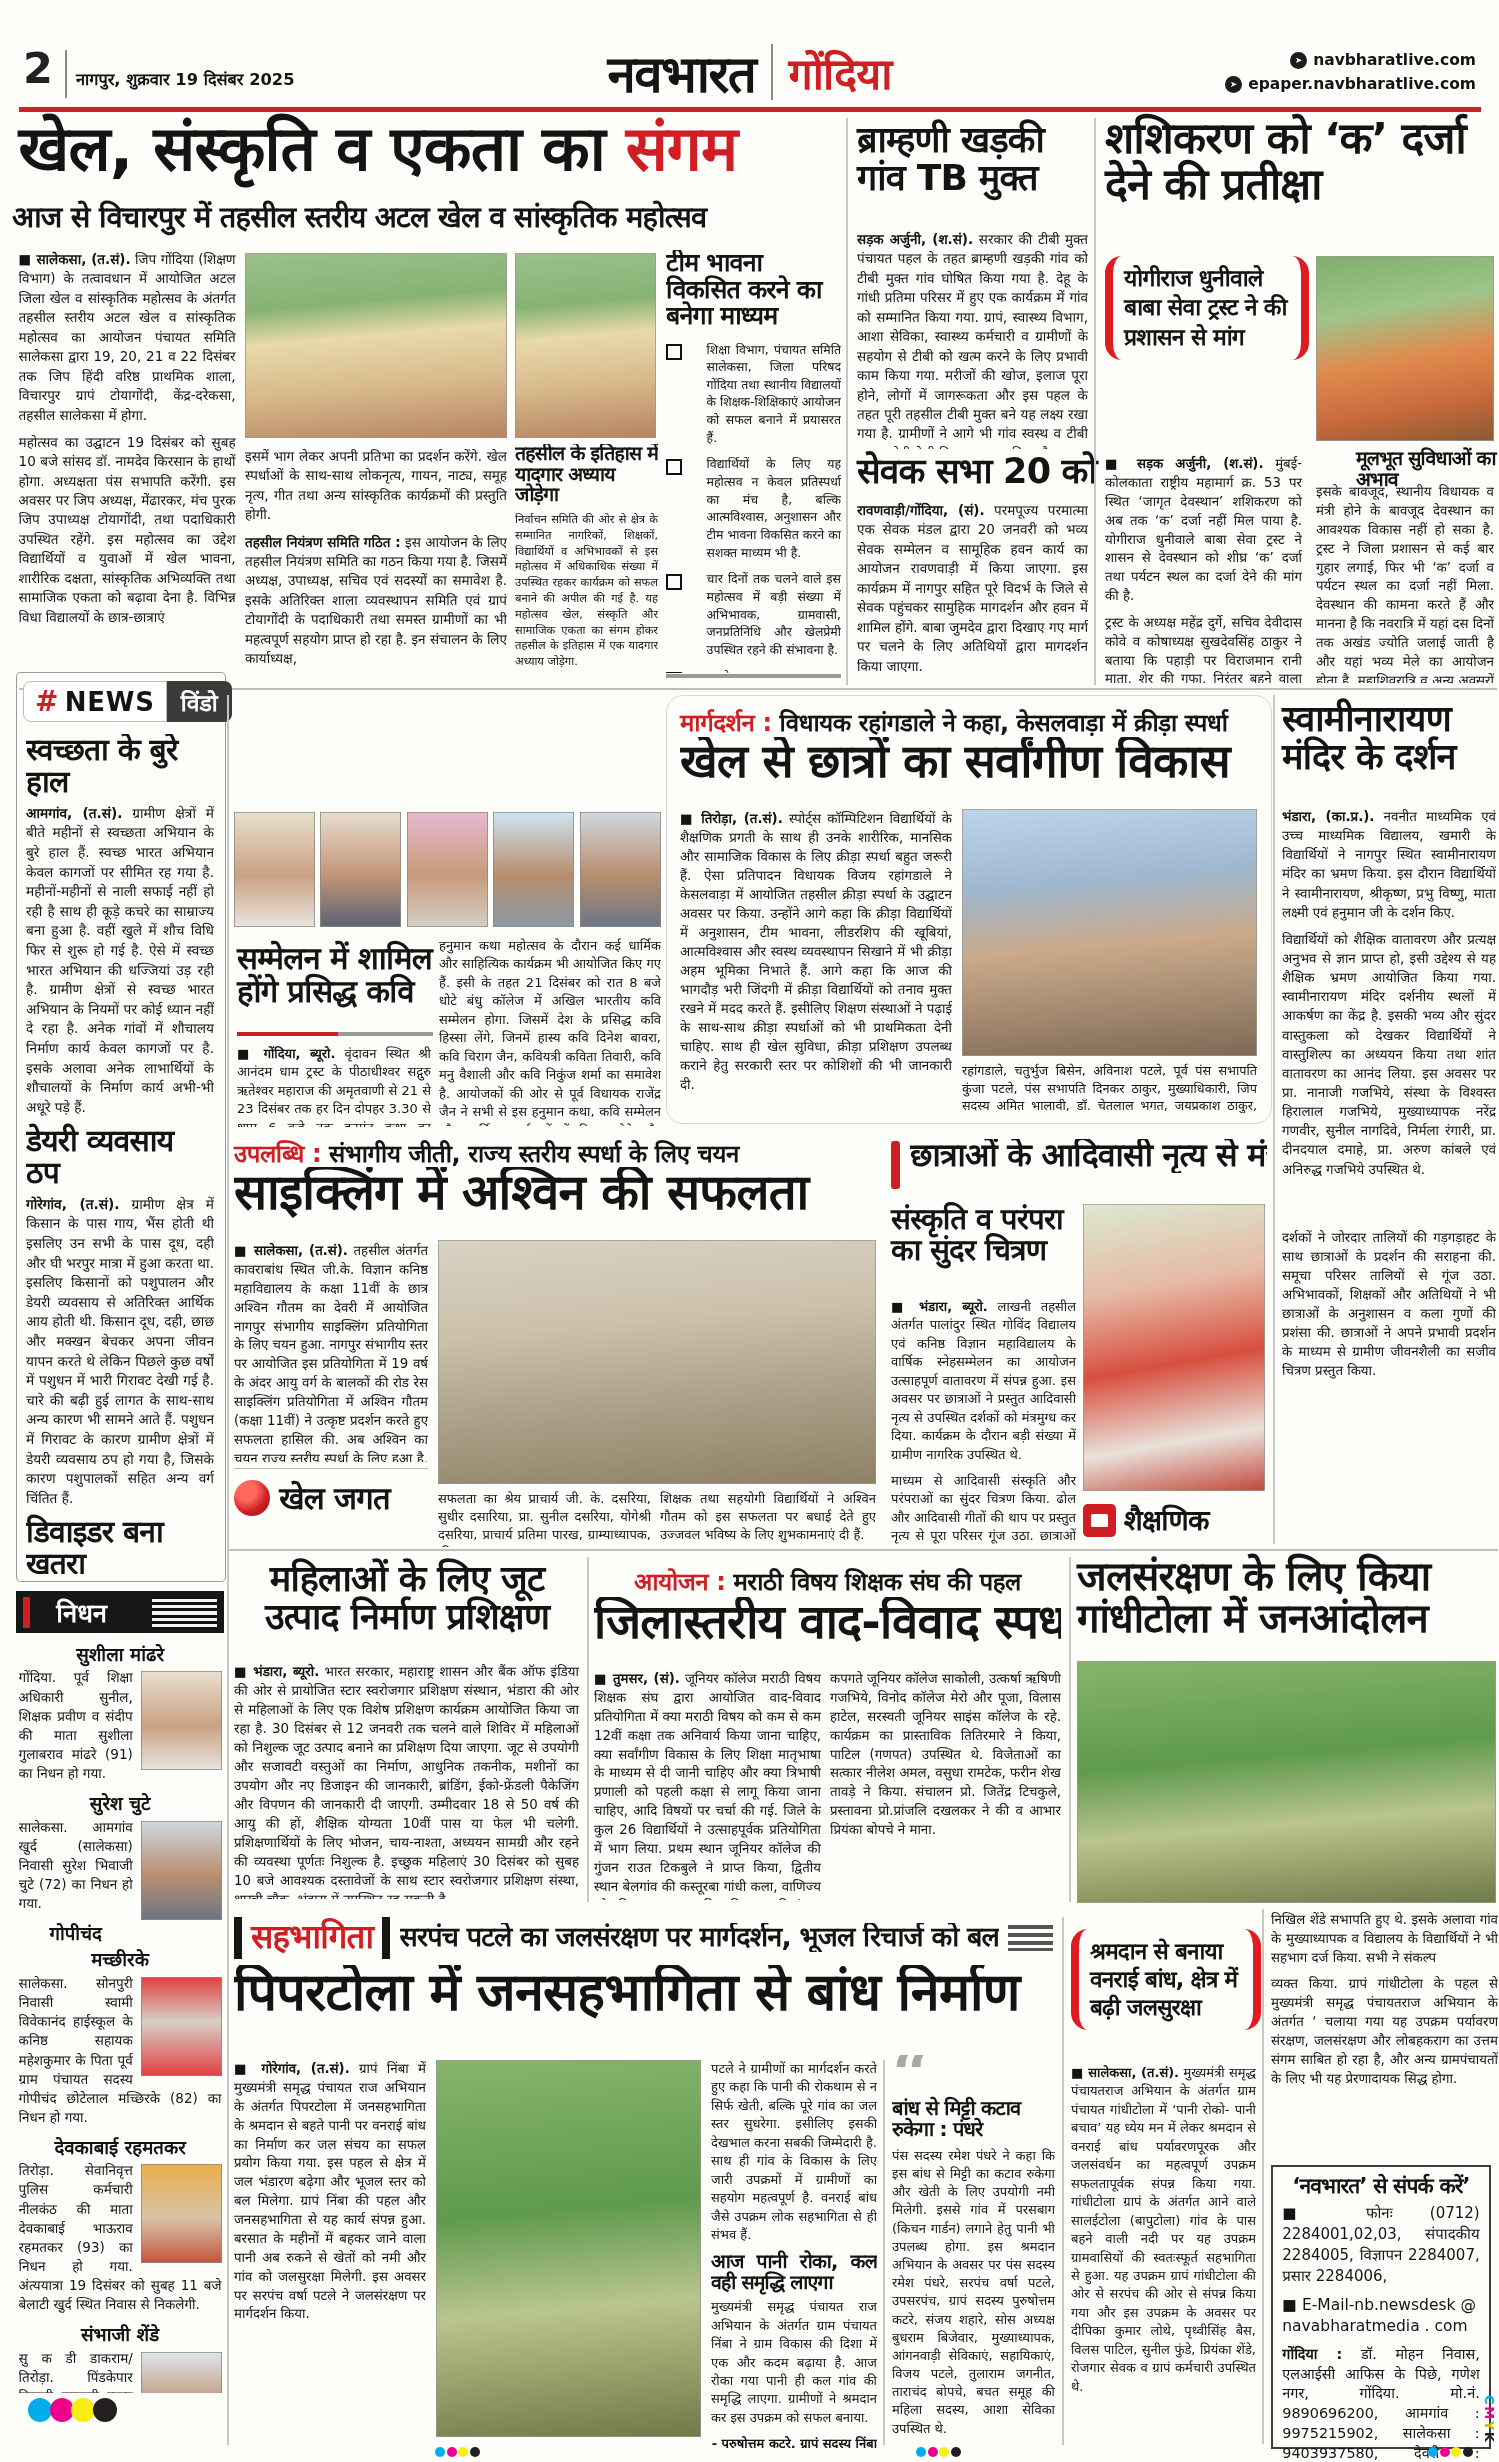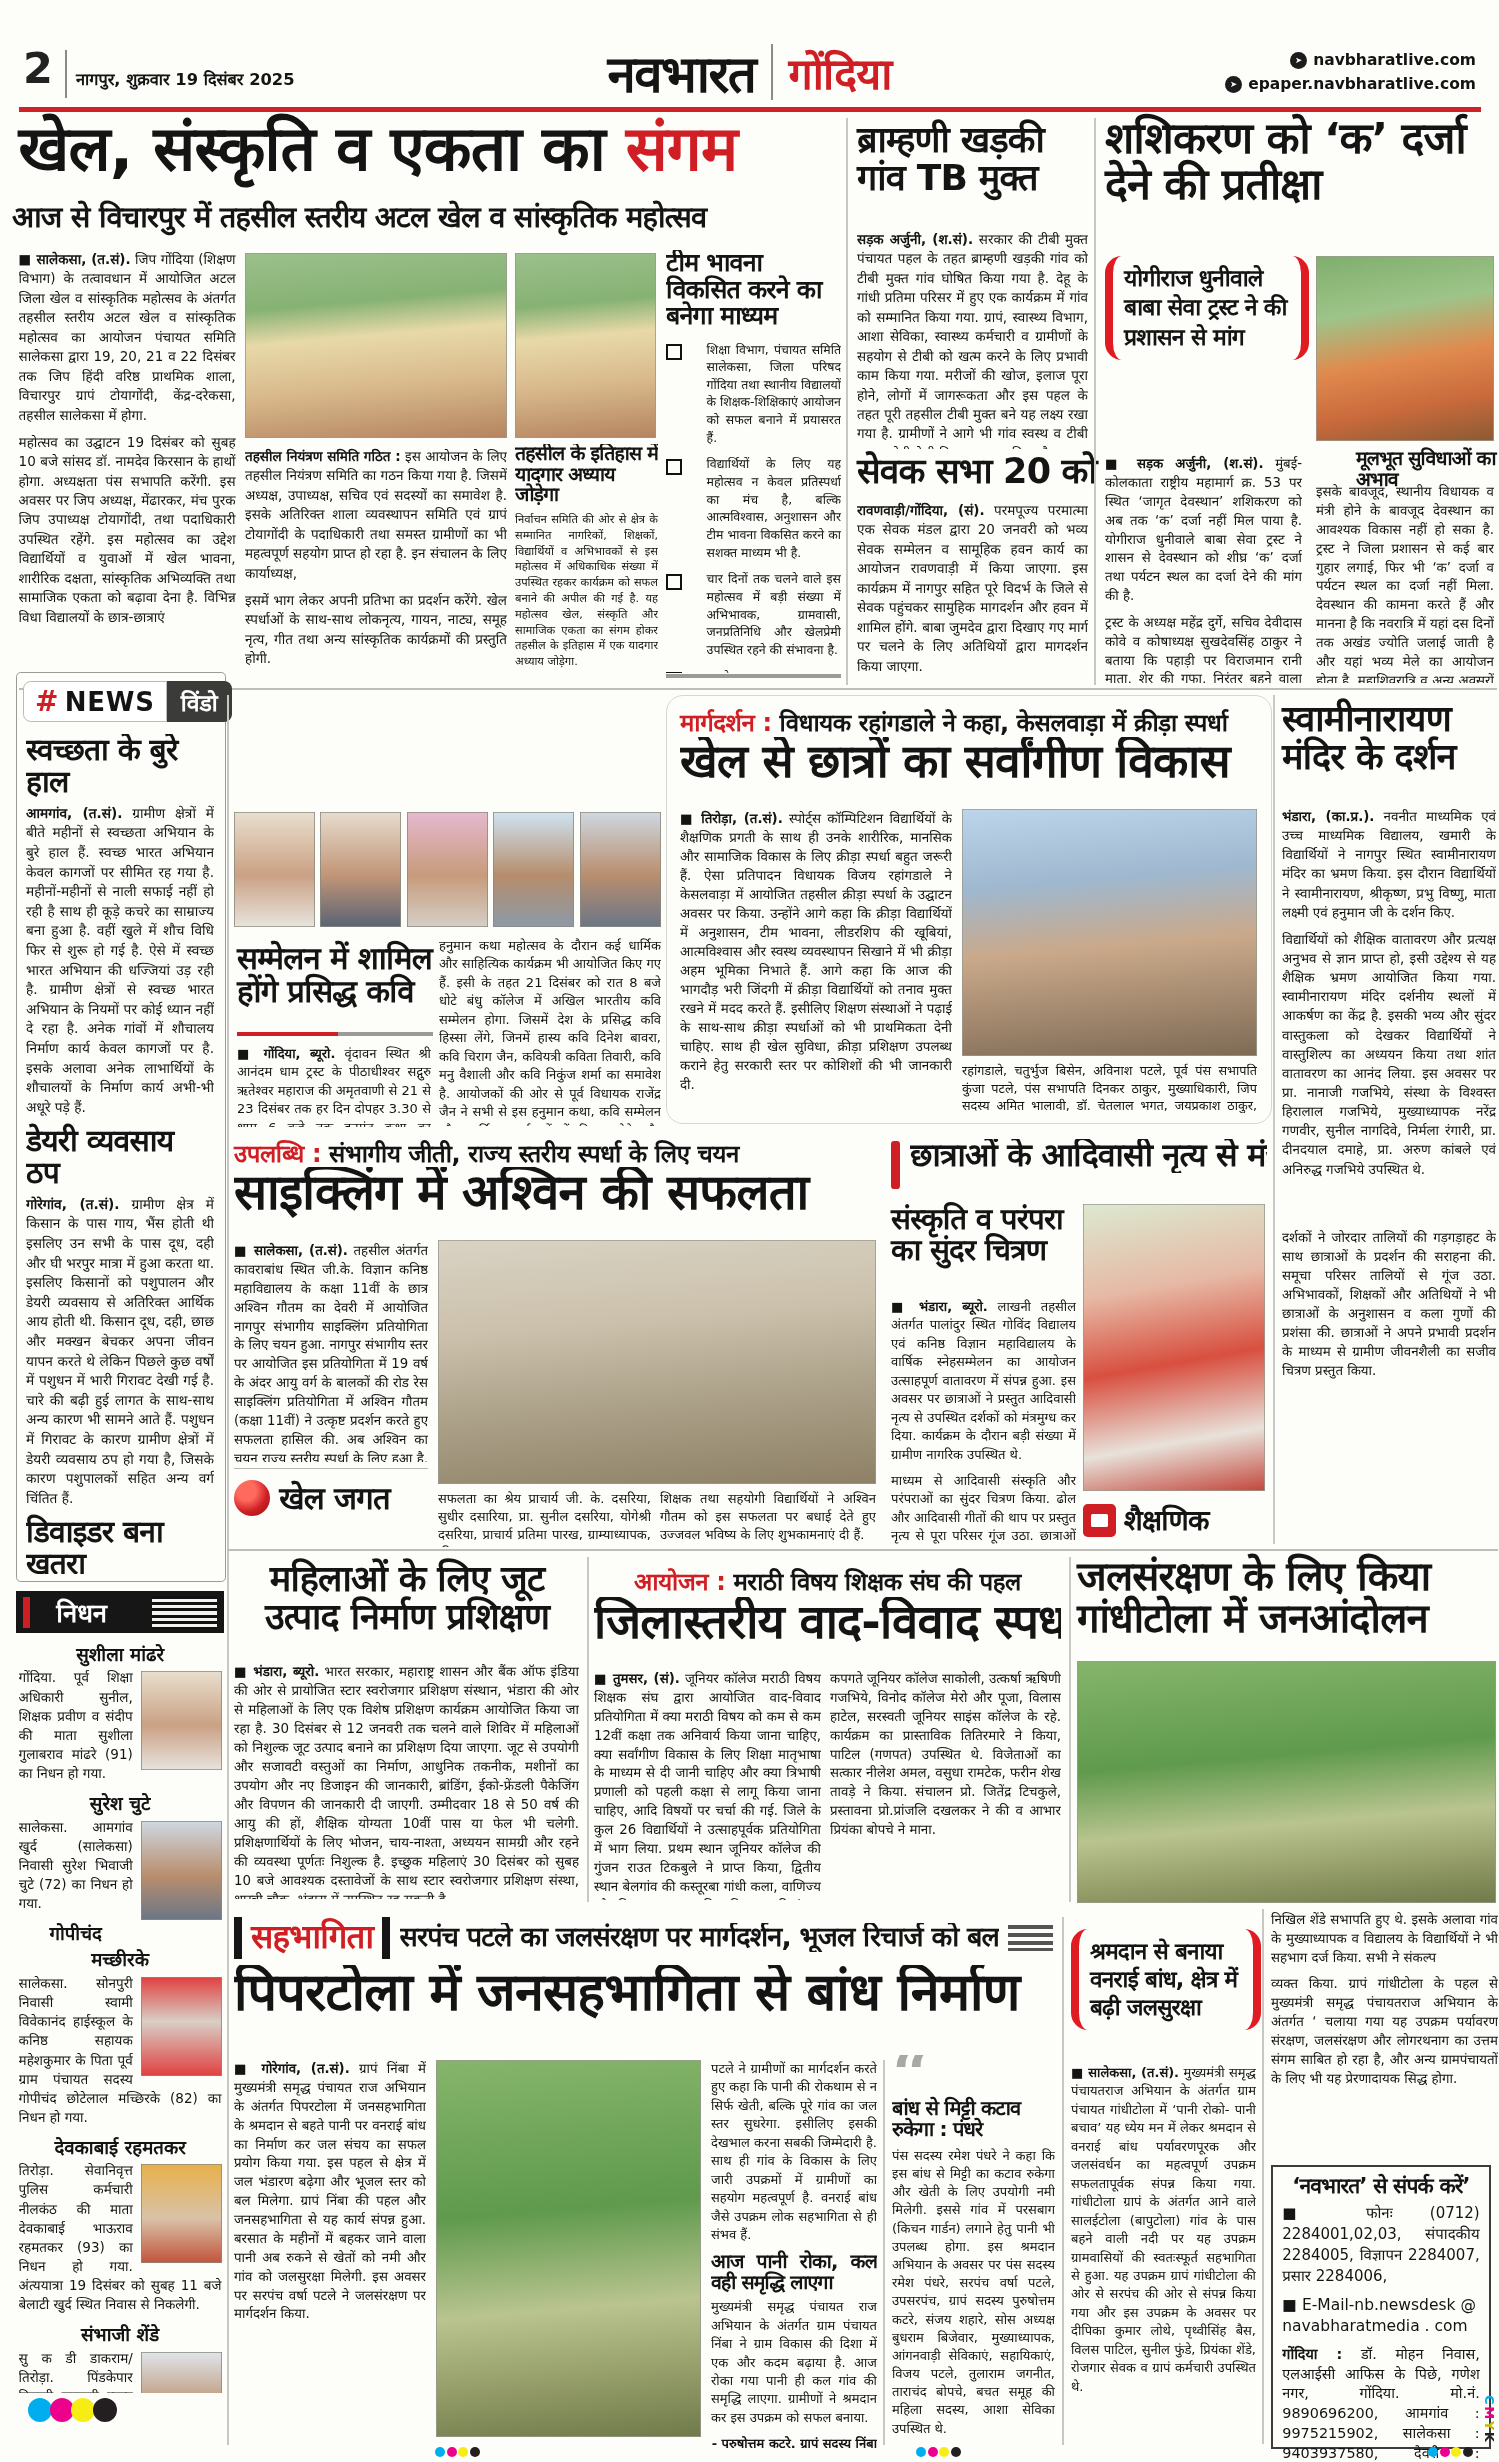--- a/index.html
+++ b/index.html
@@ -73,22 +73,22 @@
   <div class="abs hd" style="left:18.6px;top:116px;width:824px;font-size:62px;"><span>खेल, संस्कृति व एकता का </span><span class="red">संगम</span></div>
   <div class="abs hd" style="left:12px;top:202px;width:824px;font-size:29px;">आज से विचारपुर में तहसील स्तरीय अटल खेल व सांस्कृतिक महोत्सव</div>
 
   <div class="abs j body-t clip" style="left:18.6px;top:250px;width:217px;height:421px;">
     <p><span class="b">■ सालेकसा, (त.सं).</span> <span>जिप गोंदिया (शिक्षण विभाग) के तत्वावधान में आयोजित अटल जिला खेल व सांस्कृतिक महोत्सव के अंतर्गत तहसील स्तरीय अटल खेल व सांस्कृतिक महोत्सव का आयोजन पंचायत समिति सालेकसा द्वारा 19, 20, 21 व 22 दिसंबर तक जिप हिंदी वरिष्ठ प्राथमिक शाला, विचारपुर ग्रापं टोयागोंदी, केंद्र-दरेकसा, तहसील सालेकसा में होगा.</span></p>
     <p>महोत्सव का उद्घाटन 19 दिसंबर को सुबह 10 बजे सांसद डॉ. नामदेव किरसान के हाथों होगा. अध्यक्षता पंस सभापति करेंगी. इस अवसर पर जिप अध्यक्ष, मेंढारकर, मंच पुरक जिप उपाध्यक्ष टोयागोंदी, तथा पदाधिकारी उपस्थित रहेंगे. इस महोत्सव का उद्देश विद्यार्थियों व युवाओं में खेल भावना, शारीरिक दक्षता, सांस्कृतिक अभिव्यक्ति तथा सामाजिक एकता को बढ़ावा देना है. विभिन्न विधा विद्यालयों के छात्र-छात्राएं</p>
   </div>
 
   <div class="abs ph ph-school" style="left:245px;top:253px;width:262px;height:185px;"></div>
   <div class="abs j body-t clip" style="left:245px;top:447px;width:262px;height:222px;">
+    <p>इसमें भाग लेकर अपनी प्रतिभा का प्रदर्शन करेंगे. खेल स्पर्धाओं के साथ-साथ लोकनृत्य, गायन, नाट्य, समूह नृत्य, गीत तथा अन्य सांस्कृतिक कार्यक्रमों की प्रस्तुति होगी.</p>
     <p><span class="b">तहसील नियंत्रण समिति गठित :</span> <span>इस आयोजन के लिए तहसील नियंत्रण समिति का गठन किया गया है. जिसमें अध्यक्ष, उपाध्यक्ष, सचिव एवं सदस्यों का समावेश है. इसके अतिरिक्त शाला व्यवस्थापन समिति एवं ग्रापं टोयागोंदी के पदाधिकारी तथा समस्त ग्रामीणों का भी महत्वपूर्ण सहयोग प्राप्त हो रहा है. इन संचालन के लिए कार्याध्यक्ष,</span></p>
-    <p>इसमें भाग लेकर अपनी प्रतिभा का प्रदर्शन करेंगे. खेल स्पर्धाओं के साथ-साथ लोकनृत्य, गायन, नाट्य, समूह नृत्य, गीत तथा अन्य सांस्कृतिक कार्यक्रमों की प्रस्तुति होगी.</p>
   </div>
 
   <div class="abs ph ph-school" style="left:515px;top:253px;width:141px;height:185px;"></div>
   <div class="abs clip" style="left:515px;top:444px;width:143px;height:227px;">
     <div class="hd" style="font-size:19.4px;margin-bottom:6.2px;">तहसील के इतिहास में यादगार अध्याय जोड़ेगा</div>
     <div class="j" style="font-size:11.3px;line-height:1.4;">निर्वाचन समिति की ओर से क्षेत्र के सम्मानित नागरिकों, शिक्षकों, विद्यार्थियों व अभिभावकों से इस महोत्सव में अधिकाधिक संख्या में उपस्थित रहकर कार्यक्रम को सफल बनाने की अपील की गई है. यह महोत्सव खेल, संस्कृति और सामाजिक एकता का संगम होकर तहसील के इतिहास में एक यादगार अध्याय जोड़ेगा.</div>
 
   </div>
 
   <div class="abs clip" style="left:666px;top:250px;width:175px;height:423px;">
@@ -322,21 +322,21 @@
 
   <div class="abs brk hd" style="left:1071px;top:1929px;width:152px;font-size:22.5px;line-height:1.26;">श्रमदान से बनाया वनराई बांध, क्षेत्र में बढ़ी जलसुरक्षा</div>
   <div class="abs j clip" style="left:1071px;top:2064px;width:185px;height:383px;font-size:13px;line-height:1.42;">
     <p><span class="b">■ सालेकसा, (त.सं).</span> <span>मुख्यमंत्री समृद्ध पंचायतराज अभियान के अंतर्गत ग्राम पंचायत गांधीटोला में ‘पानी रोको- पानी बचाव’ यह ध्येय मन में लेकर श्रमदान से वनराई बांध पर्यावरणपूरक और जलसंवर्धन का महत्वपूर्ण उपक्रम सफलतापूर्वक संपन्न किया गया. गांधीटोला ग्रापं के अंतर्गत आने वाले सालईटोला (बापुटोला) गांव के पास बहने वाली नदी पर यह उपक्रम ग्रामवासियों की स्वतःस्फूर्त सहभागिता से हुआ. यह उपक्रम ग्रापं गांधीटोला की ओर से सरपंच की ओर से संपन्न किया गया और इस उपक्रम के अवसर पर दीपिका कुमार लोथे, पृथ्वीसिंह बैस, विलस पाटिल, सुनील फुंडे, प्रियंका शेंडे, रोजगार सेवक व ग्रापं कर्मचारी उपस्थित थे.</span></p>
   </div>
 
   <div class="abs vline" style="left:1262px;top:1909px;height:535px;"></div>
 
   <div class="abs j clip" style="left:1271px;top:1911px;width:227px;height:248px;font-size:13.3px;line-height:1.42;">
     <p>निखिल शेंडे सभापति हुए थे. इसके अलावा गांव के मुख्याध्यापक व विद्यालय के विद्यार्थियों ने भी सहभाग दर्ज किया. सभी ने संकल्प</p>
-    <p>व्यक्त किया. ग्रापं गांधीटोला के पहल से मुख्यमंत्री समृद्ध पंचायतराज अभियान के अंतर्गत ‘ चलाया गया यह उपक्रम पर्यावरण संरक्षण, जलसंरक्षण और लोगरथनाग का उत्तम संगम साबित हो रहा है, और अन्य ग्रामपंचायतों के लिए भी यह प्रेरणादायक सिद्ध होगा.</p>
+    <p>व्यक्त किया. ग्रापं गांधीटोला के पहल से मुख्यमंत्री समृद्ध पंचायतराज अभियान के अंतर्गत ‘ चलाया गया यह उपक्रम पर्यावरण संरक्षण, जलसंरक्षण और लोबहकराग का उत्तम संगम साबित हो रहा है, और अन्य ग्रामपंचायतों के लिए भी यह प्रेरणादायक सिद्ध होगा.</p>
   </div>
   <div class="abs" style="left:1271px;top:2165px;width:220px;height:284px;border:2.3px solid #3c3c3a;padding:7.8px 9.3px;box-sizing:border-box;">
     <div class="hd" style="font-size:21px;text-align:center;margin-bottom:6.2px;">‘नवभारत’ से संपर्क करें’</div>
     <p class="j" style="font-size:15px;line-height:1.4;"><span>■ </span><span>फोनः (0712) 2284001,02,03, संपादकीय 2284005, विज्ञापन 2284007, प्रसार 2284006,</span></p>
     <p style="font-size:15.5px;line-height:1.35;word-break:break-all;"><span>■ </span><span>E-Mail-nb.newsdesk @ navabharatmedia . com</span></p>
     <p class="j" style="font-size:14.4px;line-height:1.38;"><span class="b">गोंदिया :</span> <span>डॉ. मोहन निवास, एलआईसी आफिस के पिछे, गणेश नगर, गोंदिया. मो.नं. 9890696200, आमगांव : 9975215902, सालेकसा : 9403937580, देवरी : 8482812866, सड़कअर्जुनी : 9420618254, गोरेगांव : 8484989965, तिरोडा : 9371988728.</span></p>
   </div>
 
   <div class="abs" style="left:435px;top:2445px;">
     <span class="mdot" style="background:#00aeef;"></span><span class="mdot" style="background:#ec008c;"></span><span class="mdot" style="background:#f7ec13;"></span><span class="mdot" style="background:#231f20;"></span>

